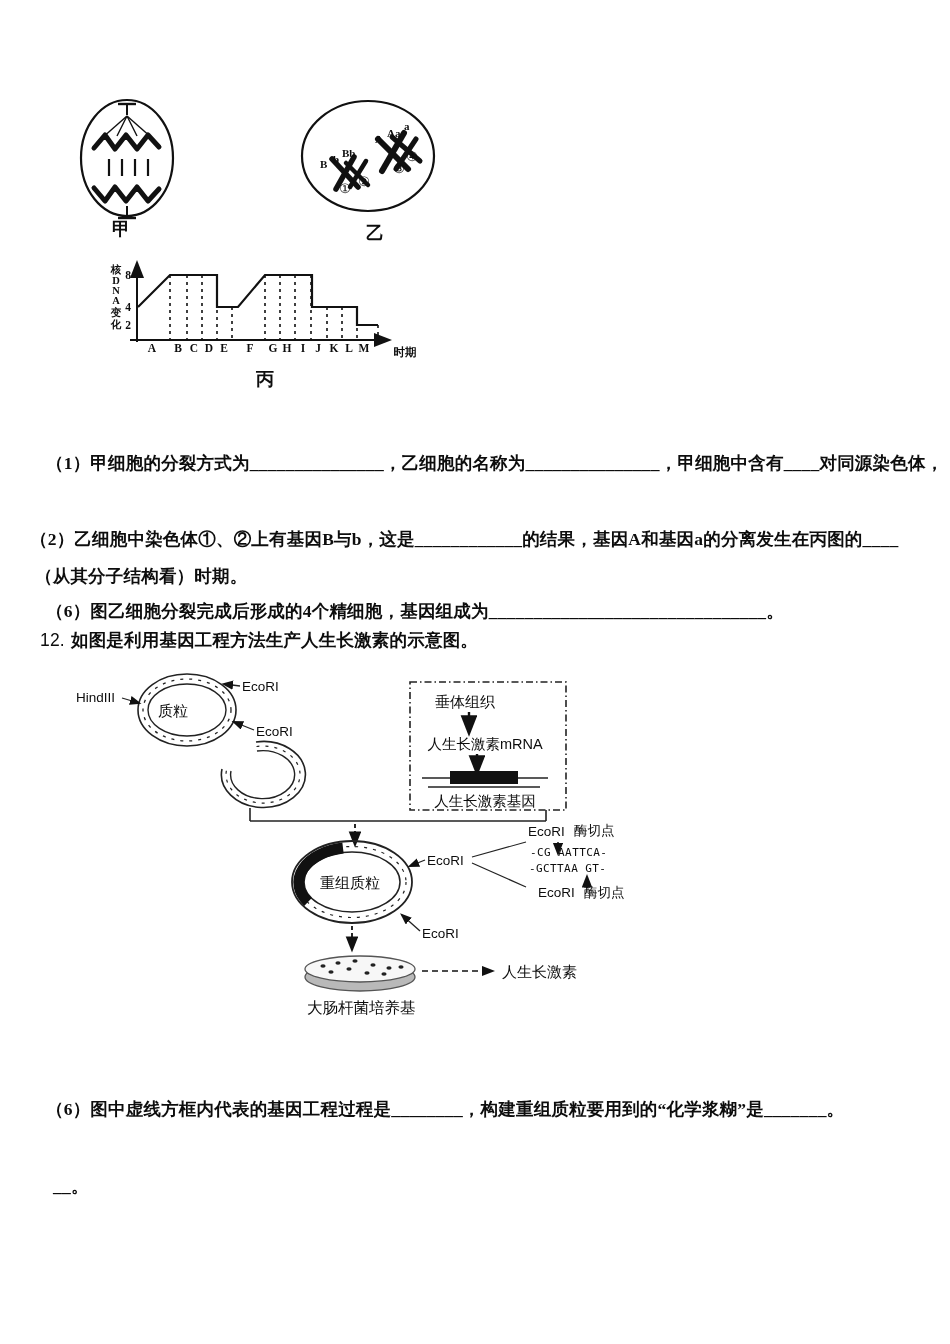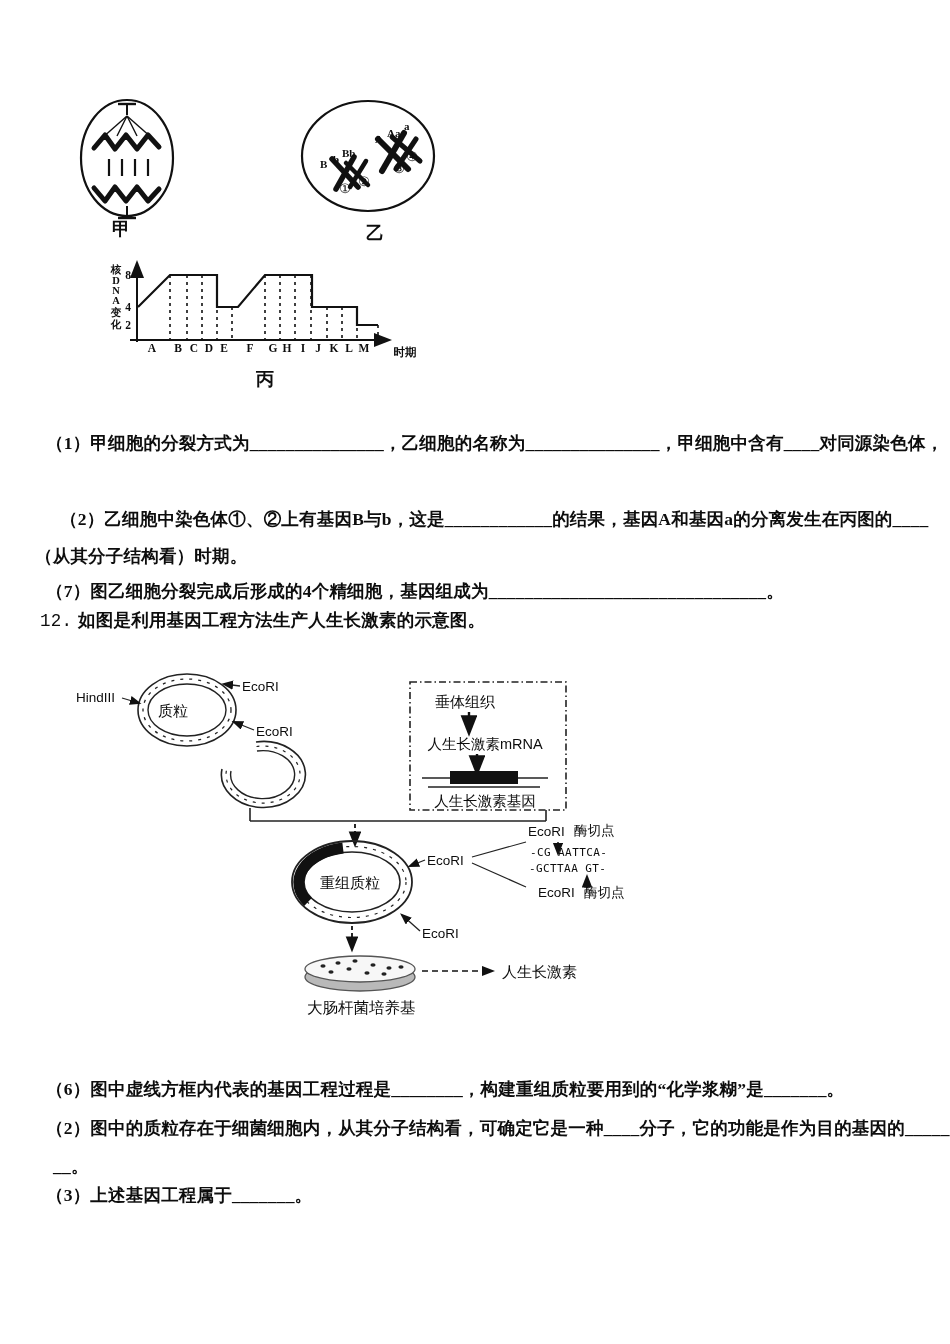--- a/index.html
+++ b/index.html
@@ -3,24 +3,24 @@
 <meta charset="utf-8">
 <style>
   html,body{margin:0;padding:0;background:#e8e8e8;}
   .page{
     position:relative;width:950px;height:1344px;background:#ffffff;
     font-family:"Liberation Serif","DejaVu Serif",serif;color:#0d0d0d;
     overflow:hidden;margin:0 auto;
   }
   .tline{
     position:absolute;font-size:17.5px;font-weight:bold;white-space:nowrap;
-    letter-spacing:0.2px;color:#0d0d0d;
+    letter-spacing:0.2px;color:#0d0d0d;margin-top:20px;
   }
   .fig-label{position:absolute;font-size:18px;font-weight:bold;color:#0d0d0d;}
-  .qnum{font-weight:normal;font-family:Liberation Mono, monospace;padding-right:6px;}
+  .qnum{font-weight:normal;font-family:Liberation Sans, sans-serif;padding-right:6px;}
   svg{position:absolute;overflow:visible;}
   svg text{fill:#0d0d0d;}
   .cjk-dia{font-family:"Liberation Sans","DejaVu Sans",sans-serif;}
   .lat-dia{font-family:"Liberation Sans","DejaVu Sans",sans-serif;}
   .mono-dia{font-family:"DejaVu Sans Mono","Liberation Mono",monospace;}
   .serif-b{font-family:"Liberation Serif",serif;font-weight:bold;}
 </style>
 </head>
 <body>
 
@@ -130,23 +130,23 @@
       <text x="218" y="100">J</text>
       <text x="234" y="100">K</text>
       <text x="249" y="100">L</text>
       <text x="264" y="100">M</text>
     </g>
     <text x="305" y="104" class="serif-b" font-size="11.5" text-anchor="middle">时期</text>
   </svg>
   <div class="fig-label" style="left:256px;top:367px">丙</div>
 
   <div class="tline" style="left:46px;top:431px">（1）甲细胞的分裂方式为_______________，乙细胞的名称为_______________，甲细胞中含有____对同源染色体，</div>
-  <div class="tline" style="left:60px;top:507px">（2）乙细胞中染色体①、②上有基因B与b，这是____________的结果，基因A和基因a的分离发生在丙图的____</div>
+  <div class="tline" style="left:30px;top:507px">（2）乙细胞中染色体①、②上有基因B与b，这是____________的结果，基因A和基因a的分离发生在丙图的____</div>
   <div class="tline" style="left:35px;top:544px">（从其分子结构看）时期。</div>
-  <div class="tline" style="left:46px;top:579px">（7）图乙细胞分裂完成后形成的4个精细胞，基因组成为_______________________________。</div>
+  <div class="tline" style="left:46px;top:579px">（6）图乙细胞分裂完成后形成的4个精细胞，基因组成为_______________________________。</div>
 
   <div class="tline" style="left:40px;top:608px">
     <span class="qnum">12.</span><span>如图是利用基因工程方法生产人生长激素的示意图。</span>
   </div>
 
   <svg style="left:70px;top:660px" width="560" height="365" viewBox="0 0 560 365">
     <defs>
       <marker id="ahg" markerWidth="9" markerHeight="8" refX="7" refY="3.5" orient="auto">
         <polygon points="0,0 9,3.5 0,7" fill="#111"></polygon>
       </marker>
@@ -231,17 +231,15 @@
         <ellipse cx="314" cy="314" rx="2.6" ry="1.7"></ellipse>
           <ellipse cx="331" cy="307" rx="2.6" ry="1.7"></ellipse>
       </g>
     </g>
     <line x1="352" y1="311" x2="422" y2="311" stroke="#111" stroke-width="1.5" stroke-dasharray="6 4" marker-end="url(#ahg)"></line>
     <text x="432" y="317" class="cjk-dia" font-size="15">人生长激素</text>
     <text x="237" y="353" class="cjk-dia" font-size="15.5">大肠杆菌培养基</text>
   </svg>
 
   <div class="tline" style="left:46px;top:1077px">（6）图中虚线方框内代表的基因工程过程是________，构建重组质粒要用到的“化学浆糊”是_______。</div>
-  <div class="tline" style="left:46px;top:1116px">（2）图中的质粒存在于细菌细胞内，从其分子结构看，可确定它是一种____分子，它的功能是作为目的基因的_____</div>
   <div class="tline" style="left:53px;top:1154px">__。</div>
-  <div class="tline" style="left:46px;top:1183px">（3）上述基因工程属于_______。</div>
 
 </div>
 
 </body></html>

